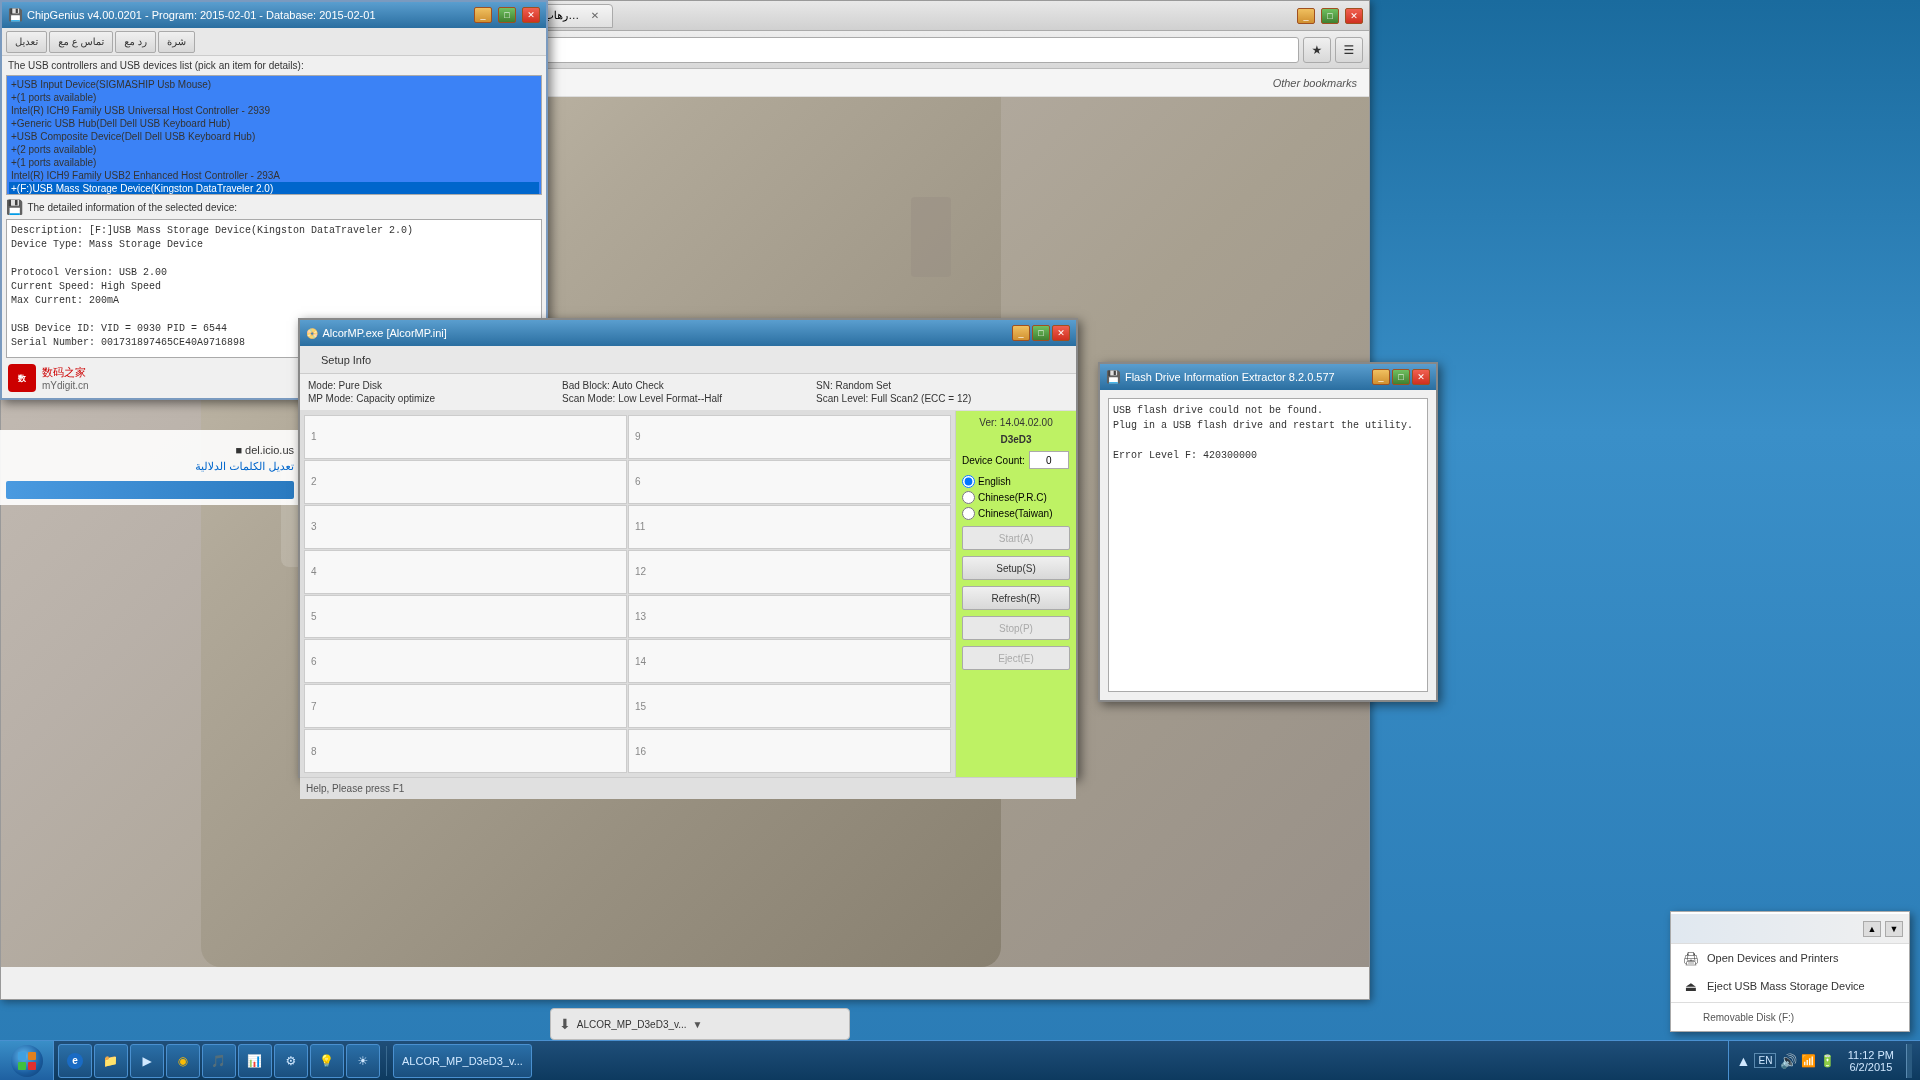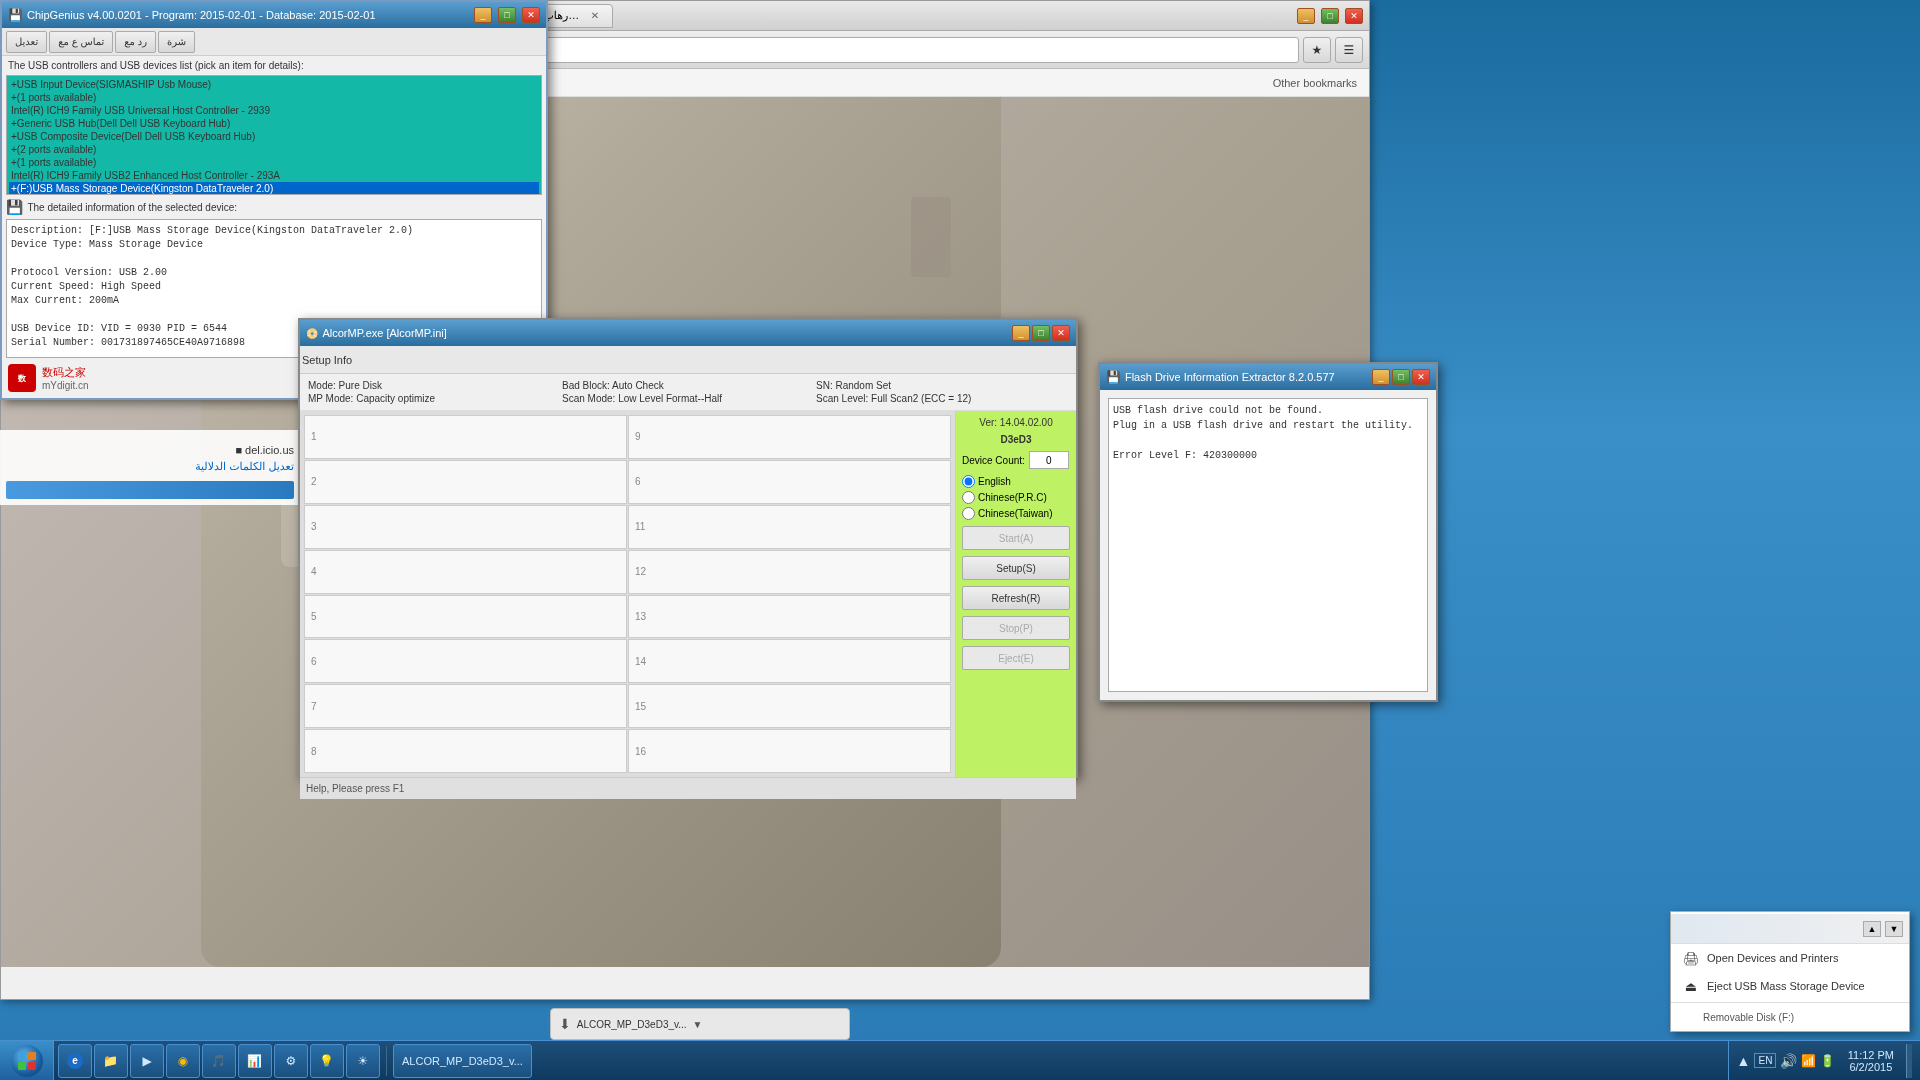--- a/index.html
+++ b/index.html
@@ -197,20 +197,21 @@
       padding: 0 6px;
       gap: 6px;
       font-size: 11px;
       color: #333;
       overflow: hidden;
     }
     .bookmark-item {
       padding: 2px 6px;
       cursor: pointer;
       white-space: nowrap;
+      font-style: italic;
     }
     .browser-img-area {
       width: 100%;
       height: 870px;
       background: linear-gradient(135deg, #c8c0b8 0%, #b8b0a8 30%, #a8a090 60%, #989088 100%);
       position: relative;
       overflow: hidden;
       display: flex;
       align-items: center;
       justify-content: center;
@@ -281,21 +282,21 @@
     .cg-content {
       padding: 4px;
       height: calc(100% - 54px);
       overflow: hidden;
       display: flex;
       flex-direction: column;
       gap: 4px;
     }
     .cg-list-area {
       height: 120px;
-      background: #14b8a6;
+      background: #3b82f6;
       border: 1px solid #aaa;
       overflow-y: auto;
       padding: 2px;
     }
     .cg-list-item {
       padding: 1px 2px;
       font-size: 10px;
       color: #333;
       cursor: pointer;
       white-space: nowrap;
@@ -346,21 +347,21 @@
     }
     .alcor-title-text {
       flex: 1;
     }
     .alcor-toolbar {
       height: 28px;
       background: #e8e8e8;
       border-bottom: 1px solid #ccc;
       display: flex;
       align-items: center;
-      padding: 0 2px;
+      padding: 0 21px;
       font-size: 11px;
       color: #333;
     }
     .alcor-setup-info {
       padding: 6px 8px;
       font-size: 10px;
       color: #333;
       background: #f0f0f0;
       border-bottom: 1px solid #ddd;
       display: grid;

